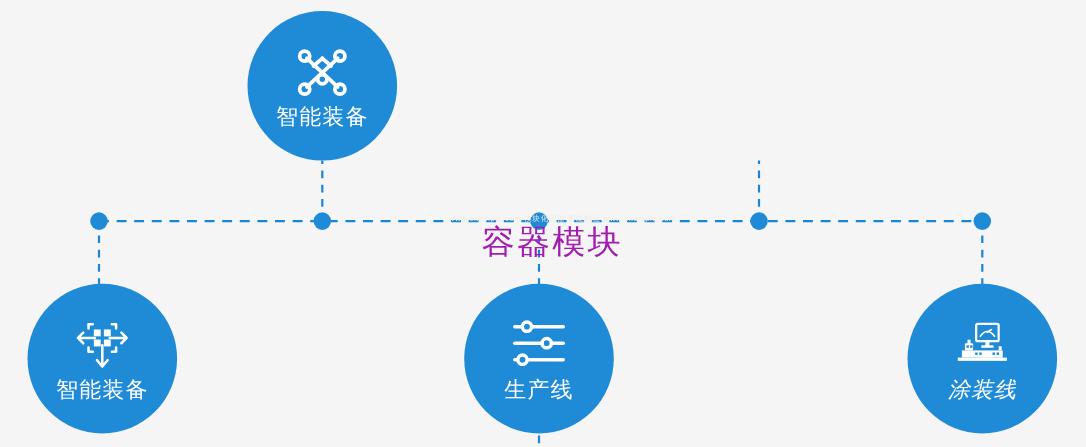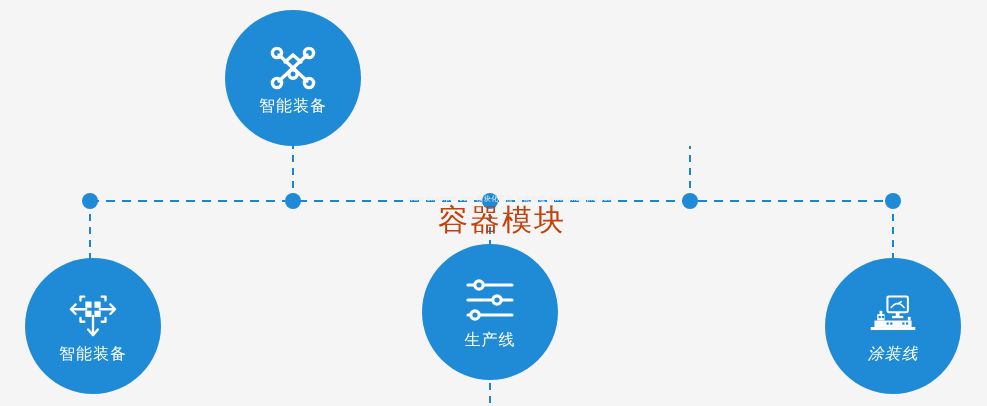--- a/index.html
+++ b/index.html
@@ -31,21 +31,21 @@
     position: absolute;
     left: 0;
     top: 0;
     width: 987px;
     height: 406px;
     pointer-events: none;
   }
   .watermark-text {
     position: absolute;
     font-size: 30px;
-    color: #c2410c;
+    color: #a21caf;
     letter-spacing: 2px;
     white-space: nowrap;
     font-weight: 500;
     font-family: "DejaVu Sans", "Liberation Sans", sans-serif;
   }
   .watermark-sub {
     position: absolute;
     font-size: 7px;
     color: #f0ece8;
     letter-spacing: 0.5px;
@@ -67,21 +67,21 @@
     display: flex;
     align-items: center;
     justify-content: center;
     margin-bottom: 6px;
   }
   .node-icon svg {
     display: block;
   }
   .node-label {
     color: #ffffff;
-    font-size: 16px;
+    font-size: 20px;
     letter-spacing: 1px;
     line-height: 1;
     text-align: left;
     font-family: "DejaVu Sans", "Liberation Sans", sans-serif;
   }
 </style>
 </head>
 <body>
 
 <div id="diagram-root">
@@ -151,21 +151,21 @@
           <rect x="19" y="11" width="6.5" height="6.5"></rect>
           <rect x="28.5" y="11" width="6.5" height="6.5"></rect>
           <rect x="19" y="20.5" width="6.5" height="6.5"></rect>
           <rect x="28.5" y="20.5" width="6.5" height="6.5"></rect>
         </g>
       </svg>
     </div>
     <div class="node-label">智能装备</div>
   </div>
 
-  <div class="node-circle" style="left:422px; top:244px; width:136px; height:136px;">
+  <div class="node-circle" style="left:422px; top:258px; width:136px; height:136px;">
     <div class="node-icon">
       <svg width="52" height="46" viewBox="0 0 52 46">
         <g stroke="#ffffff" stroke-width="3.2" stroke-linecap="round">
           <line x1="4" y1="7" x2="48" y2="7"></line>
           <line x1="4" y1="22" x2="48" y2="22"></line>
           <line x1="4" y1="37" x2="48" y2="37"></line>
         </g>
         <g fill="#1f8ad6" stroke="#ffffff" stroke-width="3.2">
           <circle cx="15" cy="7" r="4.2"></circle>
           <circle cx="33" cy="22" r="4.2"></circle>

